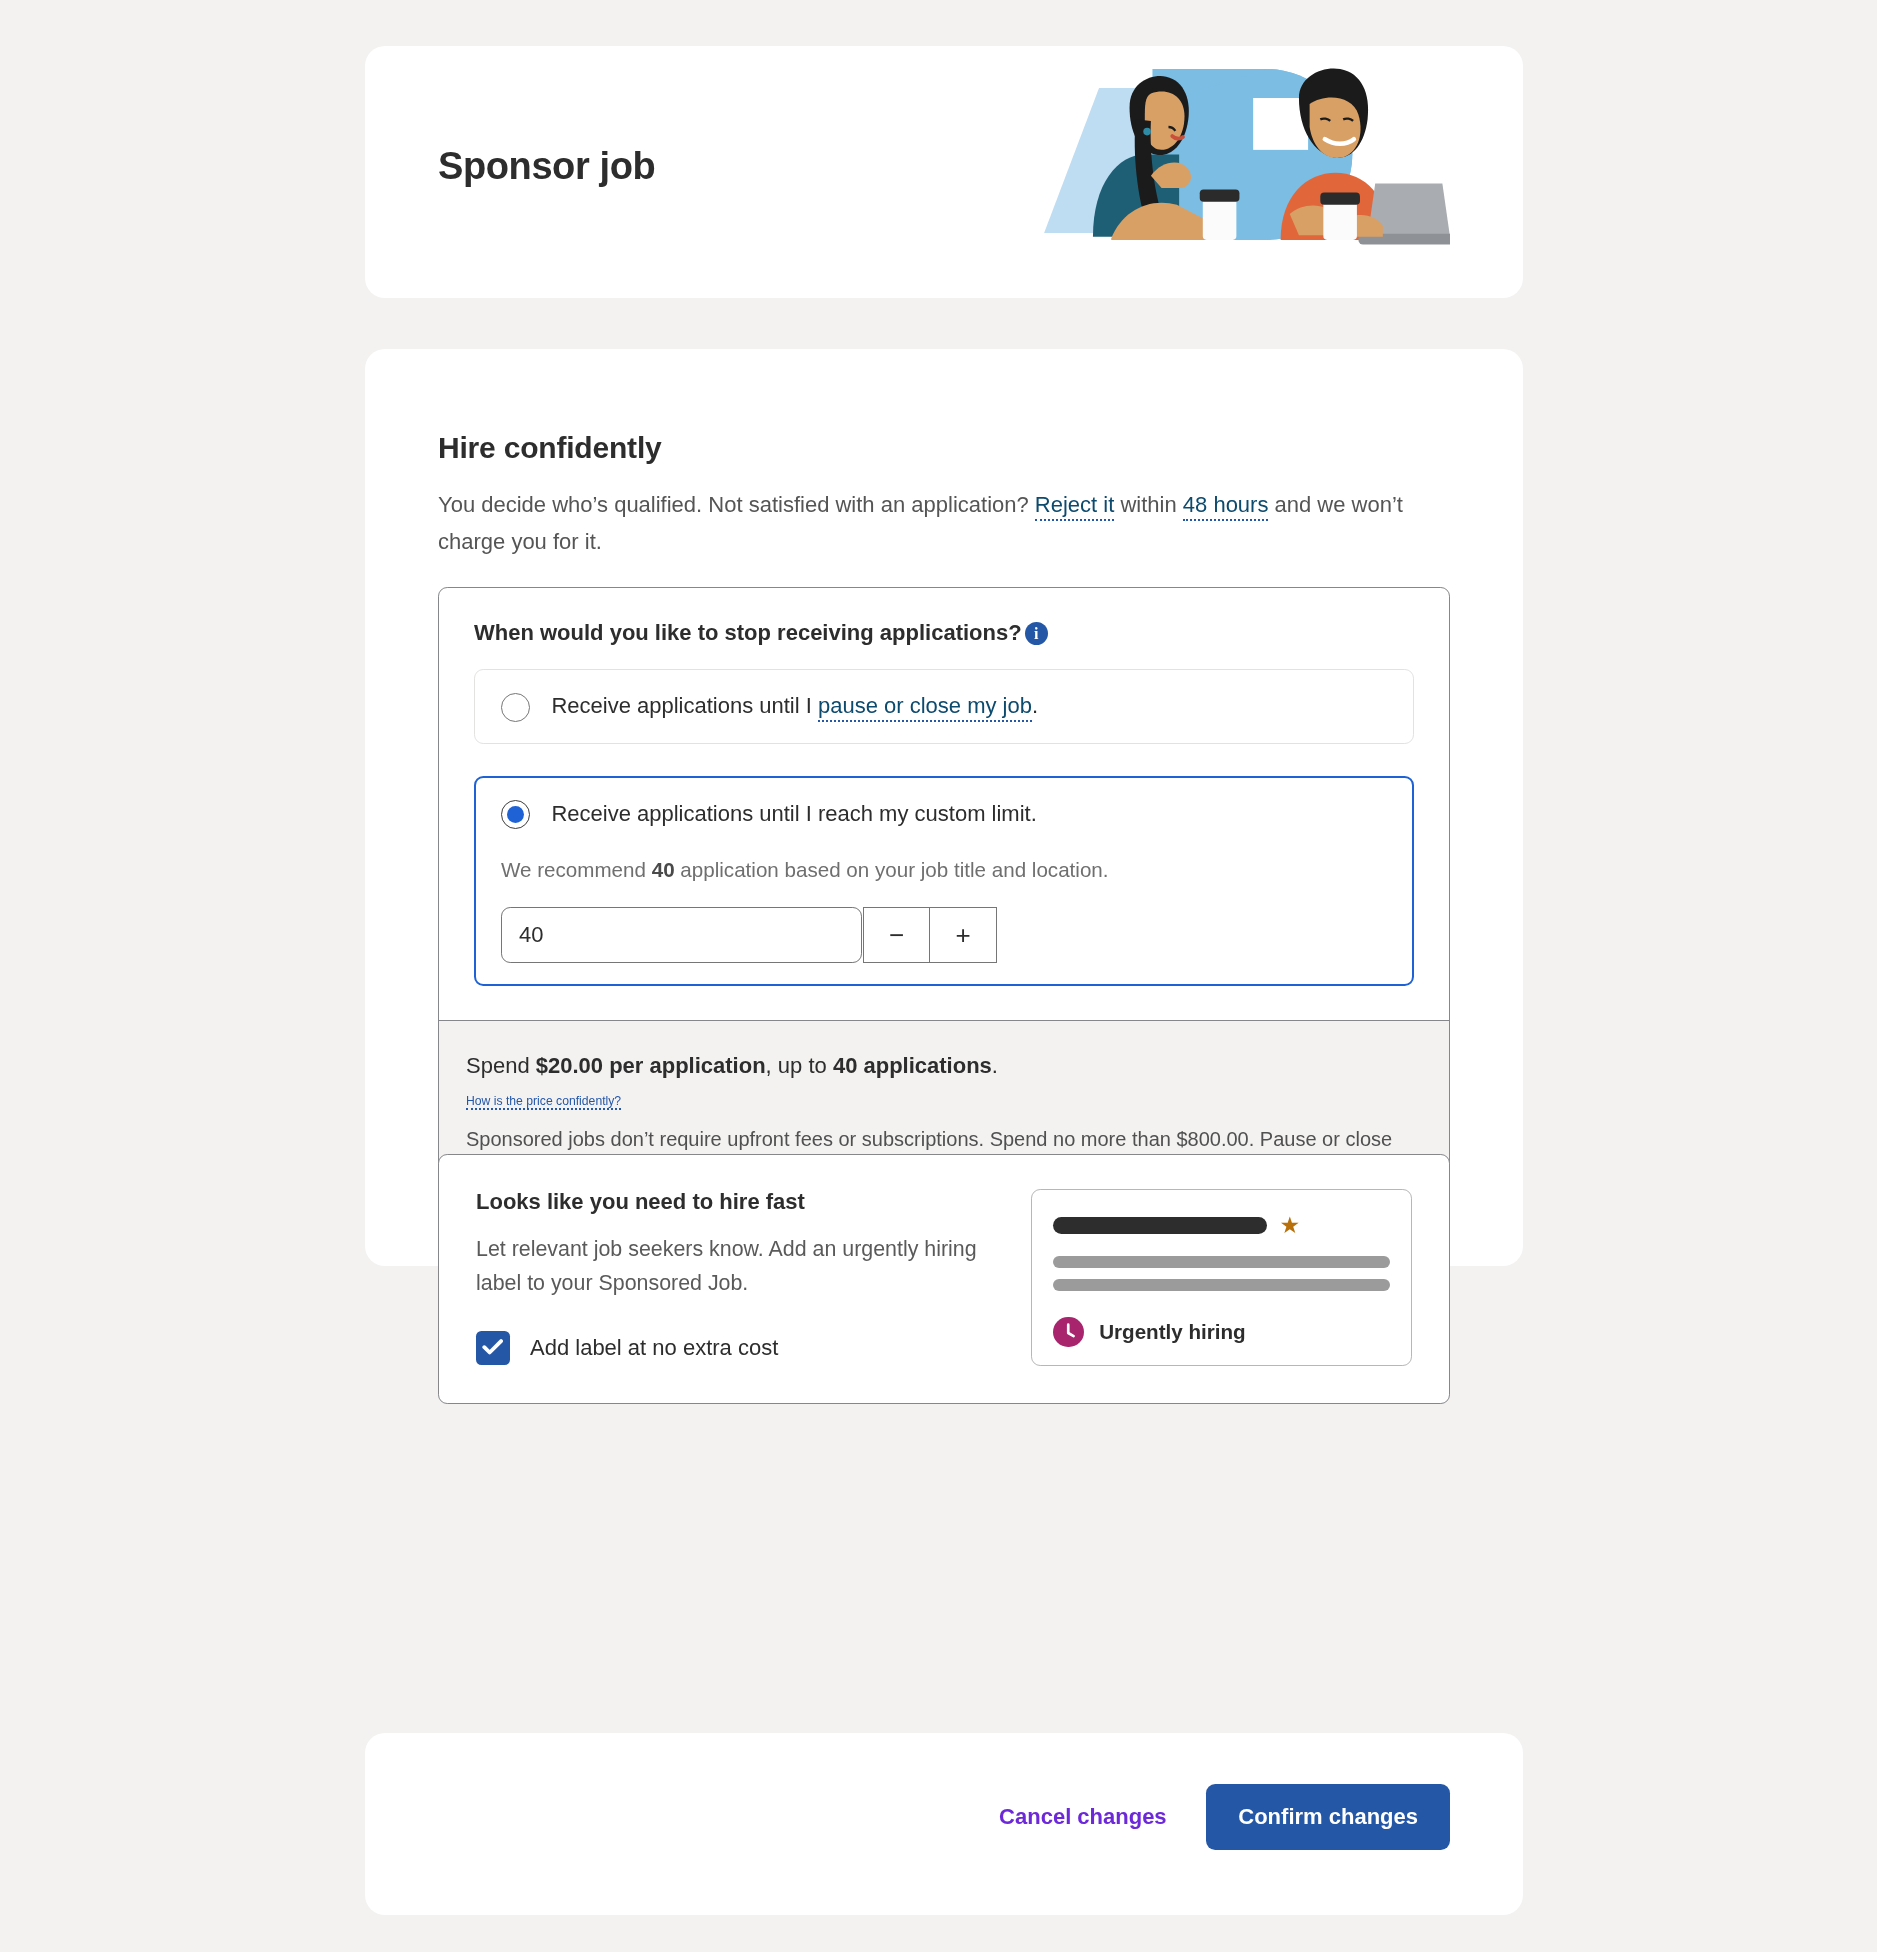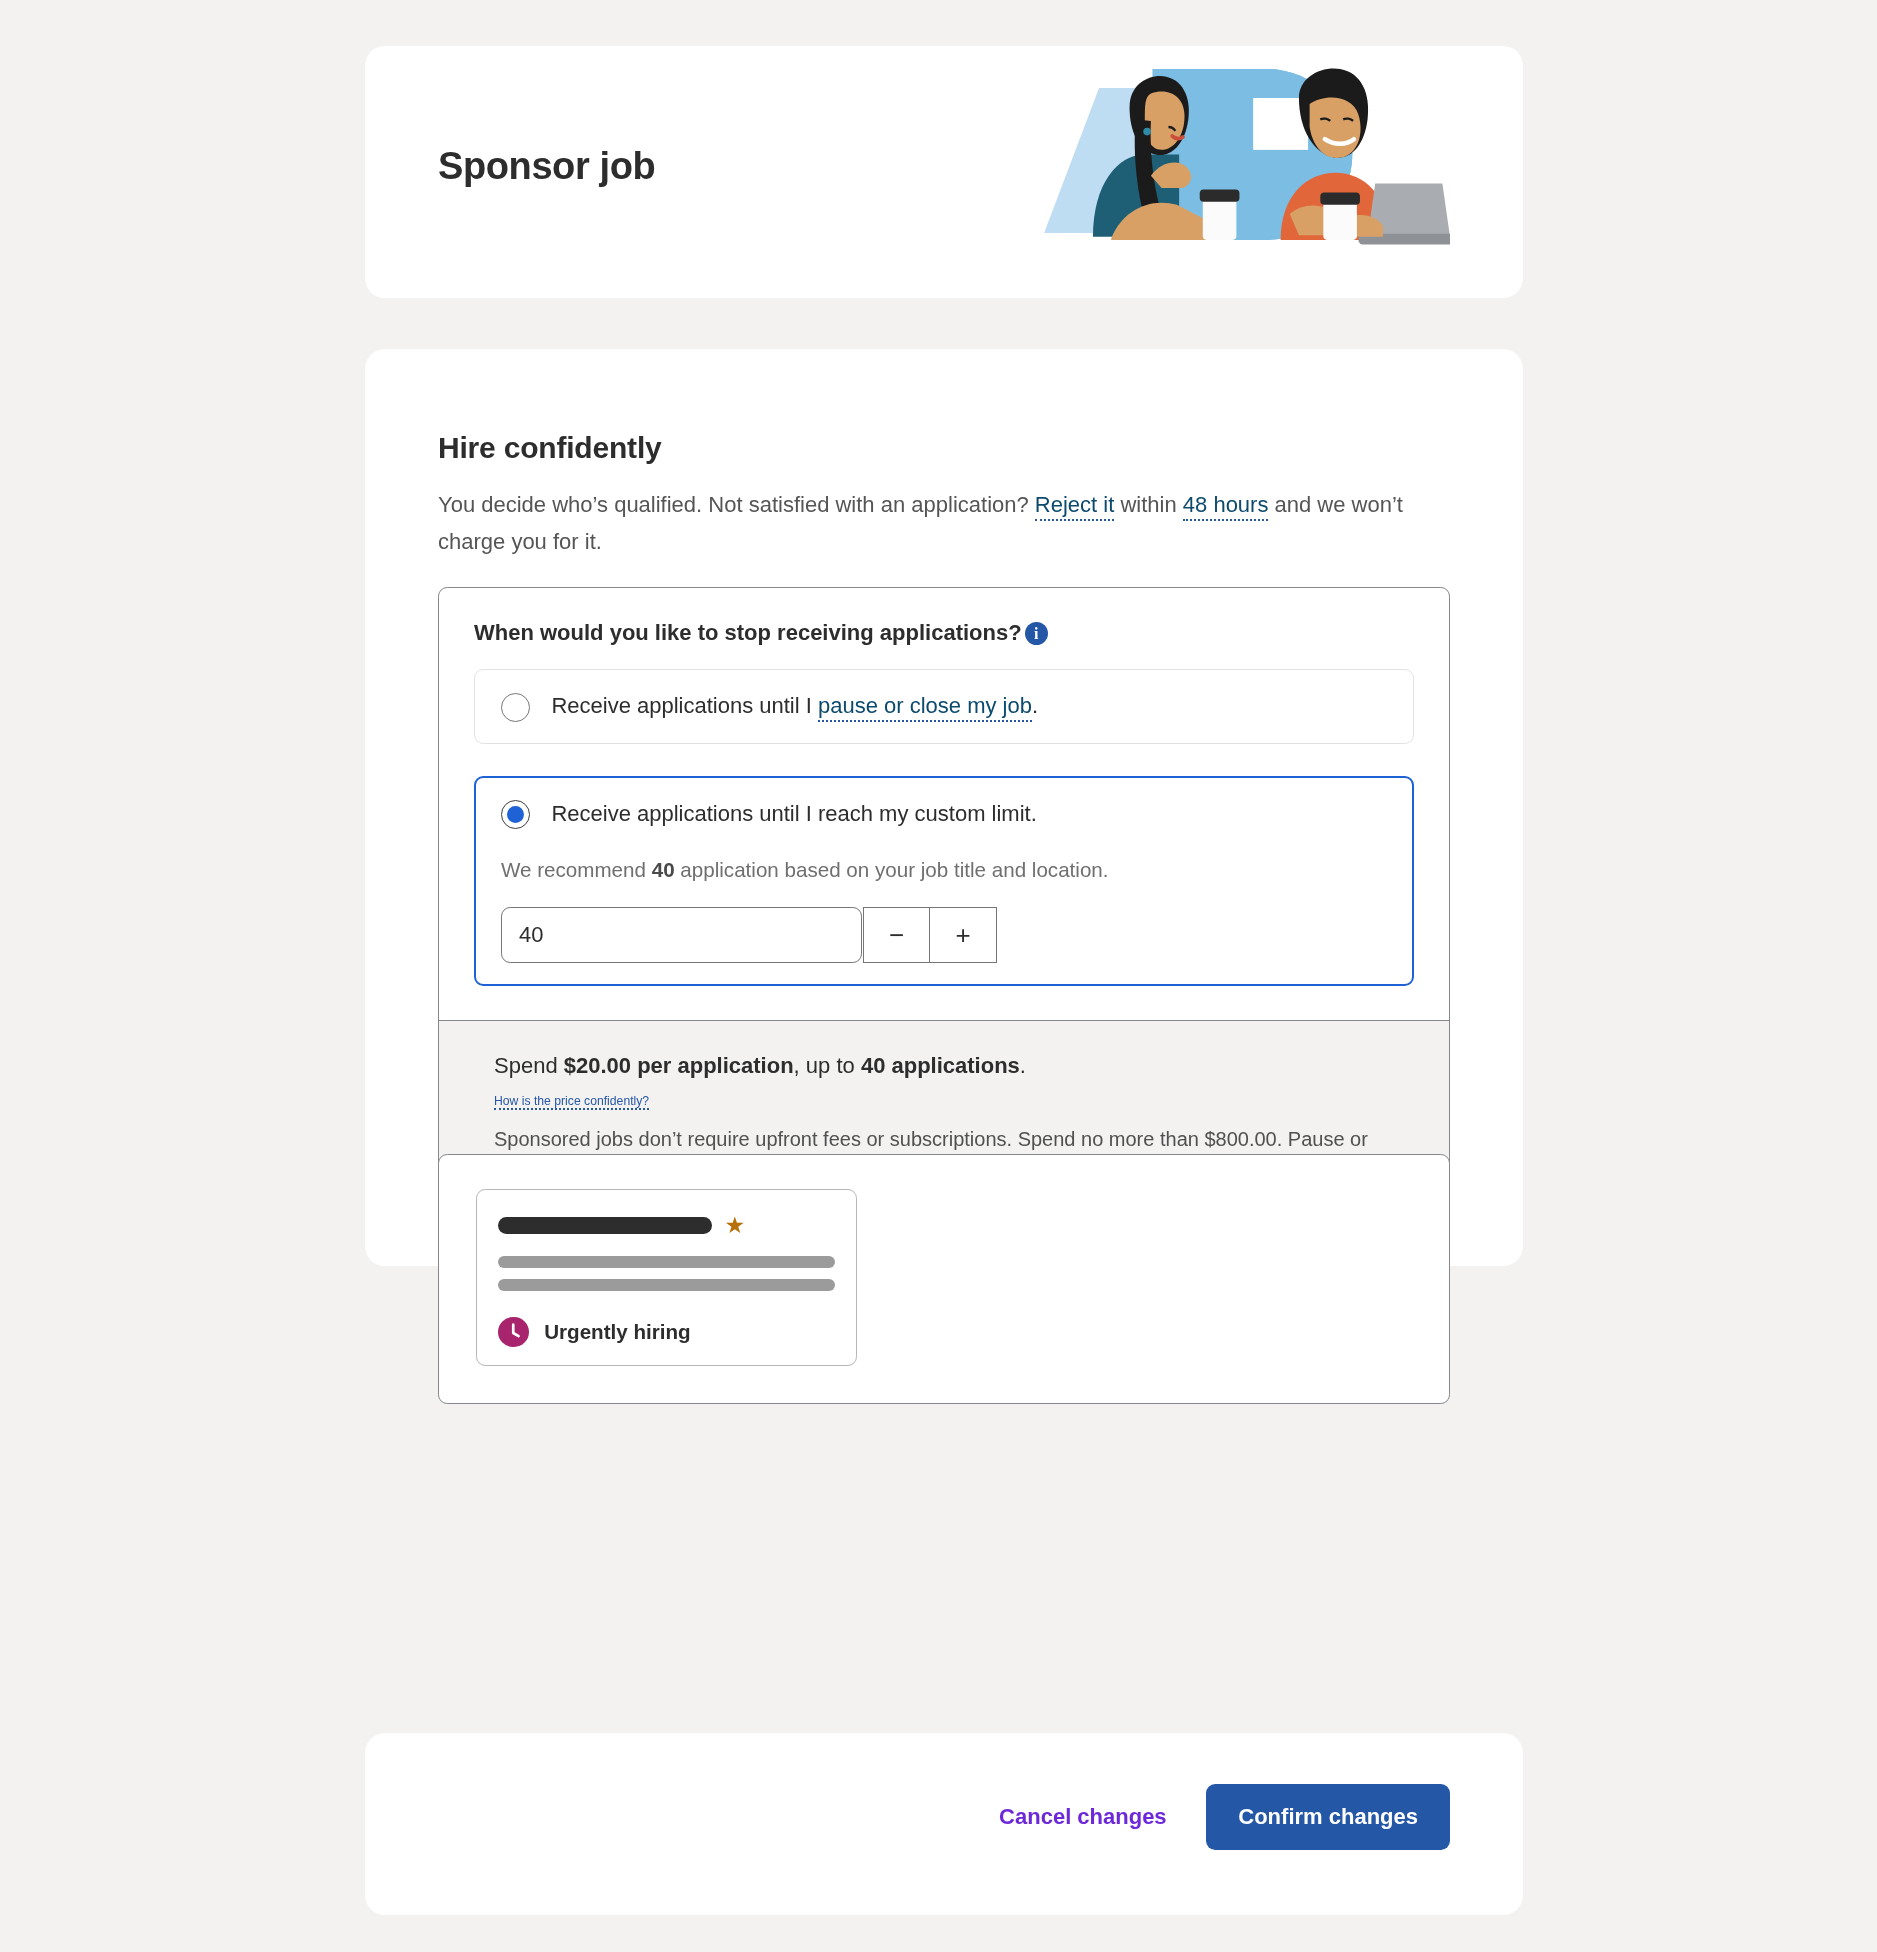--- a/index.html
+++ b/index.html
@@ -192,21 +192,21 @@
     font-family: "Liberation Sans", sans-serif;
     line-height: 1;
     padding: 0;
   }
   #step-minus { margin-left: 1.5px; border-left: 1.5px solid #767676; }
 
   
   #price-strip {
     background: #f3f2f1;
     border-top: 1.5px solid #85878a;
-    padding: 29px 35px 32px 55px;
+    padding: 29px 35px 32px 27px;
   }
   #price-line { font-size: 22px; color: #2d2d2d; line-height: 32px; }
   #price-line b { font-weight: bold; }
   #price-link-wrap { margin-top: 12.2px; }
   #price-note {
     margin-top: 15.3px;
     font-size: 20px;
     color: #505050;
     line-height: 32px;
   }
@@ -375,20 +375,32 @@
       </div>
 
       <div id="price-strip">
         <div id="price-line"><span>Spend </span><b>$20.00 per application</b><span>, up to </span><b>40 applications</b><span>.</span></div>
         <div id="price-link-wrap"><a class="solid-link">How is the price confidently?</a></div>
         <div id="price-note">Sponsored jobs don’t require upfront fees or subscriptions. Spend no more than $800.00. Pause or close your job whenever you want. Cancel anytime.</div>
       </div>
     </div>
 
     <div id="hire-fast-box">
+      <div id="hf-left">
+        <div id="hf-title">Looks like you need to hire fast</div>
+        <div id="hf-desc">Let relevant job seekers know. Add an urgently hiring label to your Sponsored Job.</div>
+        <div id="hf-check-row">
+          <div id="hf-checkbox">
+            <svg width="21.4" height="18.3" viewBox="0 0 28 24">
+              <path d="M3 12 L10 19 L25 4" stroke="#ffffff" stroke-width="5" fill="none" stroke-linecap="round" stroke-linejoin="round"></path>
+            </svg>
+          </div>
+          <div id="hf-check-label">Add label at no extra cost</div>
+        </div>
+      </div>
 
       <div id="preview-card">
         <div class="skeleton-row">
           <div class="bar-dark"></div>
           <div class="star">★</div>
         </div>
         <div class="bar-gray"></div>
         <div class="bar-gray" style="margin-top:10.7px;"></div>
         <div id="urgent-row">
           <div id="clock-icon">

